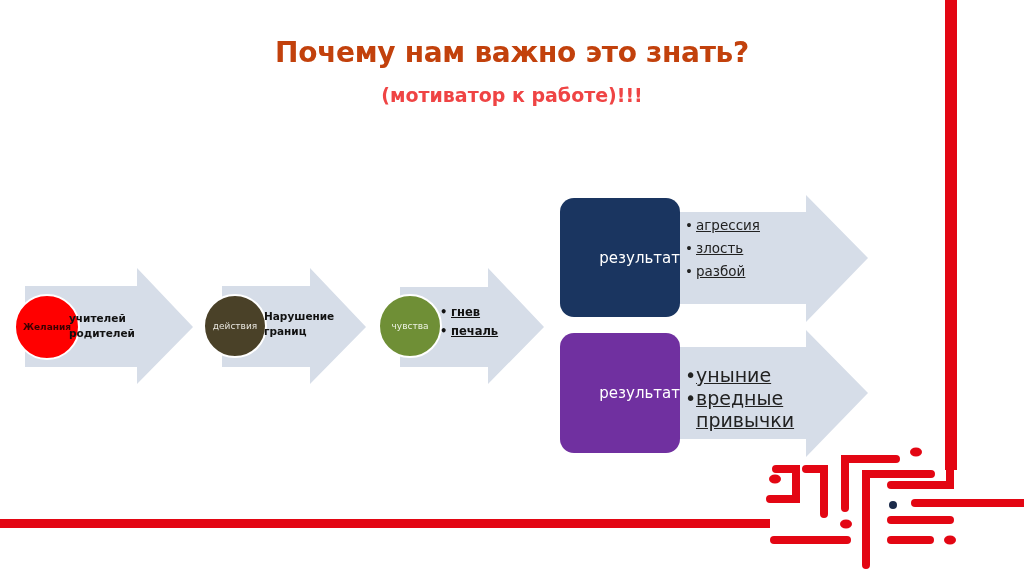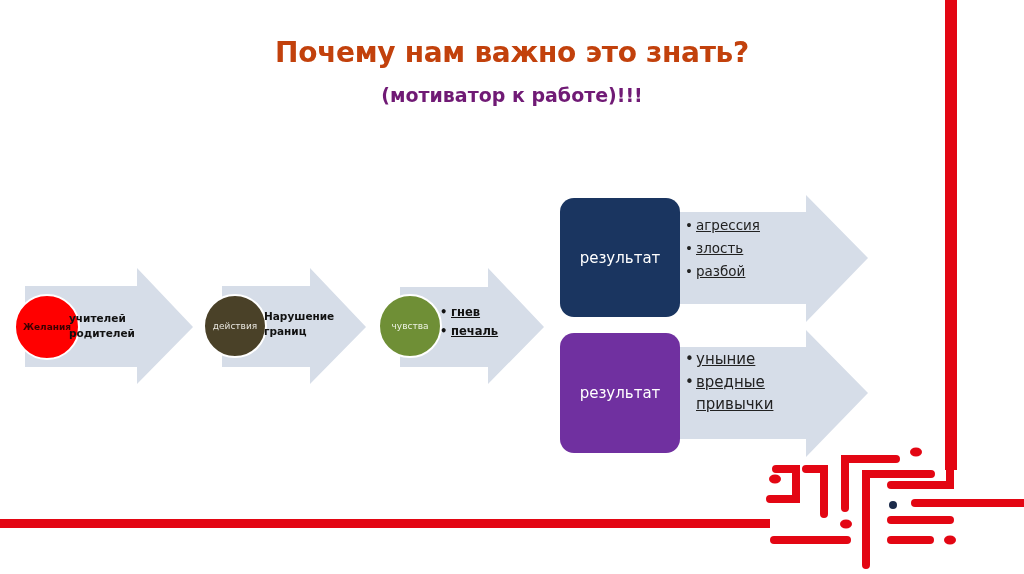--- a/index.html
+++ b/index.html
@@ -1,26 +1,26 @@
 <!DOCTYPE html>
 <html><head>
 <meta charset="utf-8">
 <style>
   html, body { margin: 0; padding: 0; }
   body { width: 1024px; height: 574px; position: relative; overflow: hidden; background: #ffffff; font-family: "Liberation Sans", sans-serif; }
   .abs { position: absolute; }
   .title { left: 0; width: 1024px; top: 36px; text-align: center; font-family: "DejaVu Sans", sans-serif; font-weight: bold; font-size: 28px; color: #c2410c; letter-spacing: -0.3px; }
-  .subtitle { left: 0; width: 1024px; top: 84px; text-align: center; font-family: "DejaVu Sans", sans-serif; font-weight: bold; font-size: 19px; color: #701a75; }
+  .subtitle { left: 0; width: 1024px; top: 84px; text-align: center; font-family: "DejaVu Sans", sans-serif; font-weight: bold; font-size: 19px; color: #ef4444; }
   svg.bg { position: absolute; left: 0; top: 0; }
   .circle { position: absolute; border-radius: 50%; border: 2px solid #ffffff; display: flex; align-items: center; justify-content: center; font-family: "DejaVu Sans", sans-serif; font-size: 9px; box-sizing: border-box; }
   .label { position: absolute; font-family: "DejaVu Sans", sans-serif; font-weight: bold; font-size: 10.5px; color: #111; line-height: 15px; }
   .bullets { position: absolute; margin: 0; padding: 0; list-style: none; font-family: "DejaVu Sans", sans-serif; color: #222; text-decoration: underline; }
   .bullets li { position: relative; padding-left: 11px; }
   .bullets li::before { content: "•"; position: absolute; left: 0; }
-  .resbox { position: absolute; border-radius: 14px; display: flex; align-items: center; justify-content: center; color: #ffffff; font-family: "DejaVu Sans", sans-serif; font-size: 15px; }
+  .resbox { position: absolute; border-radius: 14px; display: flex; align-items: center; justify-content: flex-end; color: #ffffff; font-family: "DejaVu Sans", sans-serif; font-size: 15px; }
 </style>
 </head>
 <body>
 
 <svg class="bg" width="1024" height="574" viewBox="0 0 1024 574">
 
   <rect x="945" y="0" width="12" height="470" fill="#e30613"></rect>
 
   <rect x="0" y="519" width="770" height="9" fill="#e30613"></rect>
 
@@ -82,16 +82,16 @@
 </div>
 <ul class="bullets" style="left:685px; top:214px; font-size:13.5px; line-height:23px;">
   <li>агрессия</li>
   <li>злость</li>
   <li>разбой</li>
 </ul>
 
 <div class="resbox" style="left:560px; top:333px; width:120px; height:120px; background:#7030a0;">
   <span>результат</span>
 </div>
-<ul class="bullets" style="left:685px; top:348px; width:115px; font-size:15px; line-height:22.5px;">
+<ul class="bullets" style="left:685px; top:364px; width:115px; font-size:19px; line-height:22.5px;">
   <li>уныние</li>
   <li style="width:80px;">вредные привычки</li>
 </ul>
 
 </body></html>

